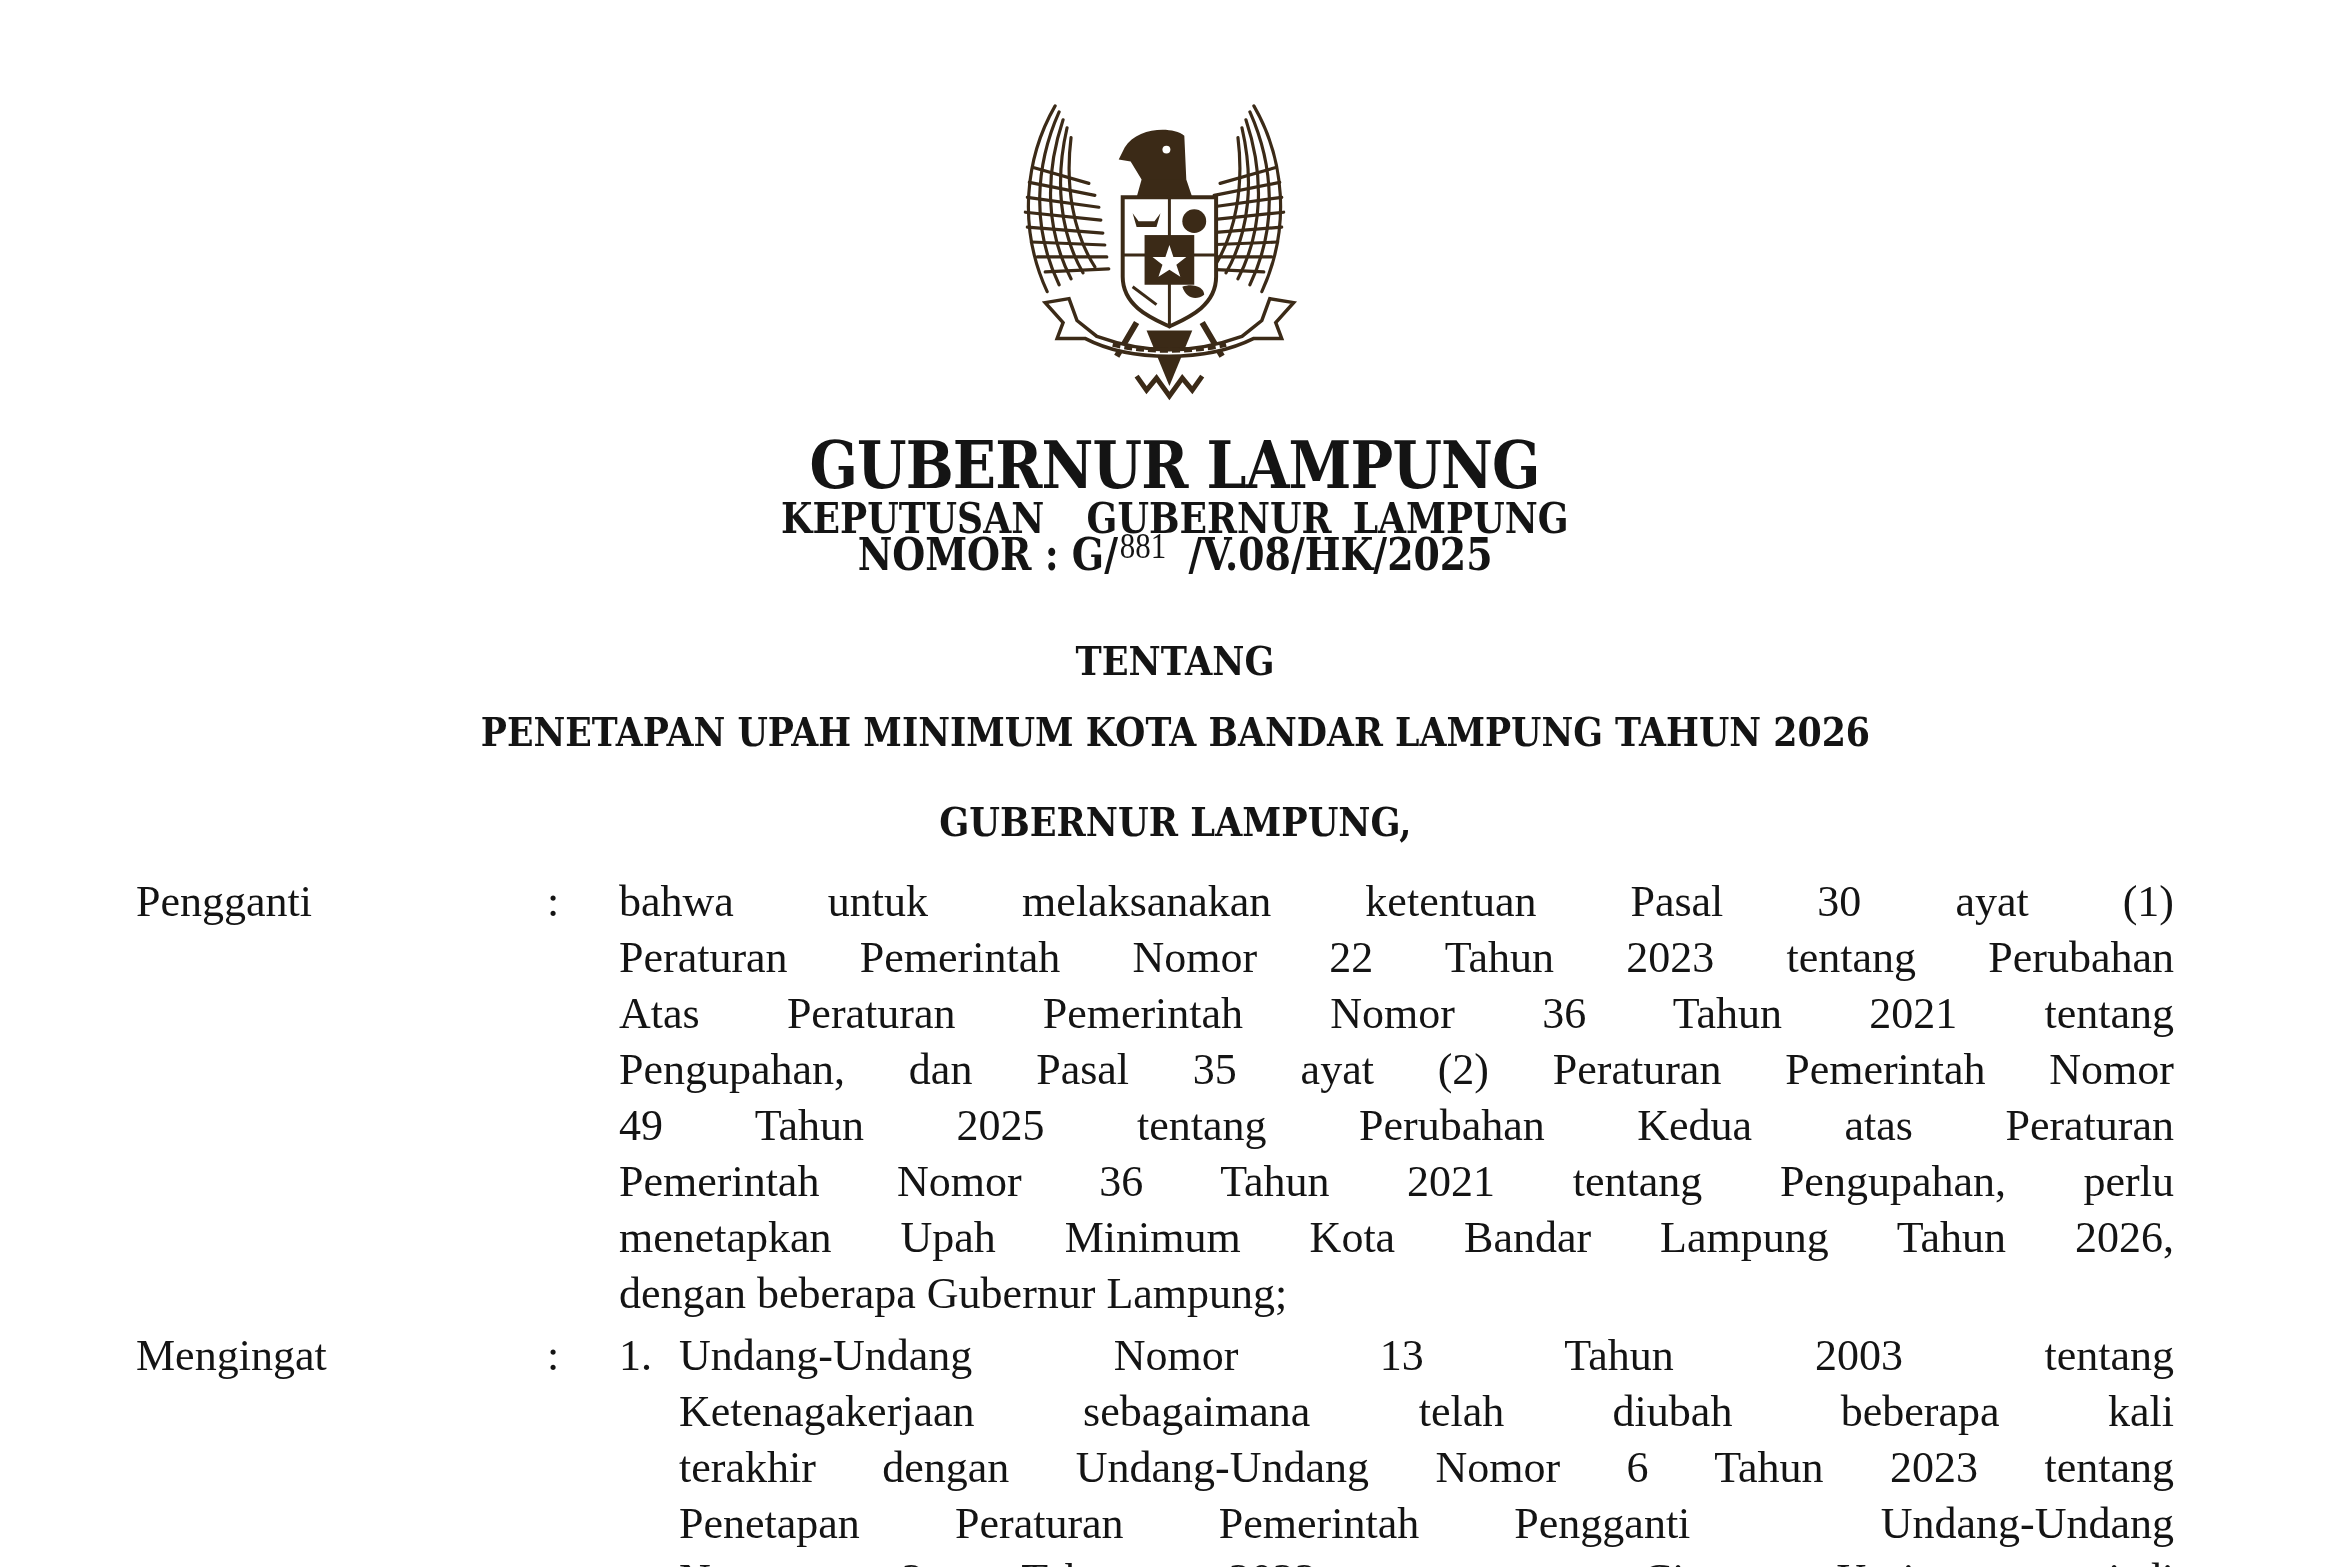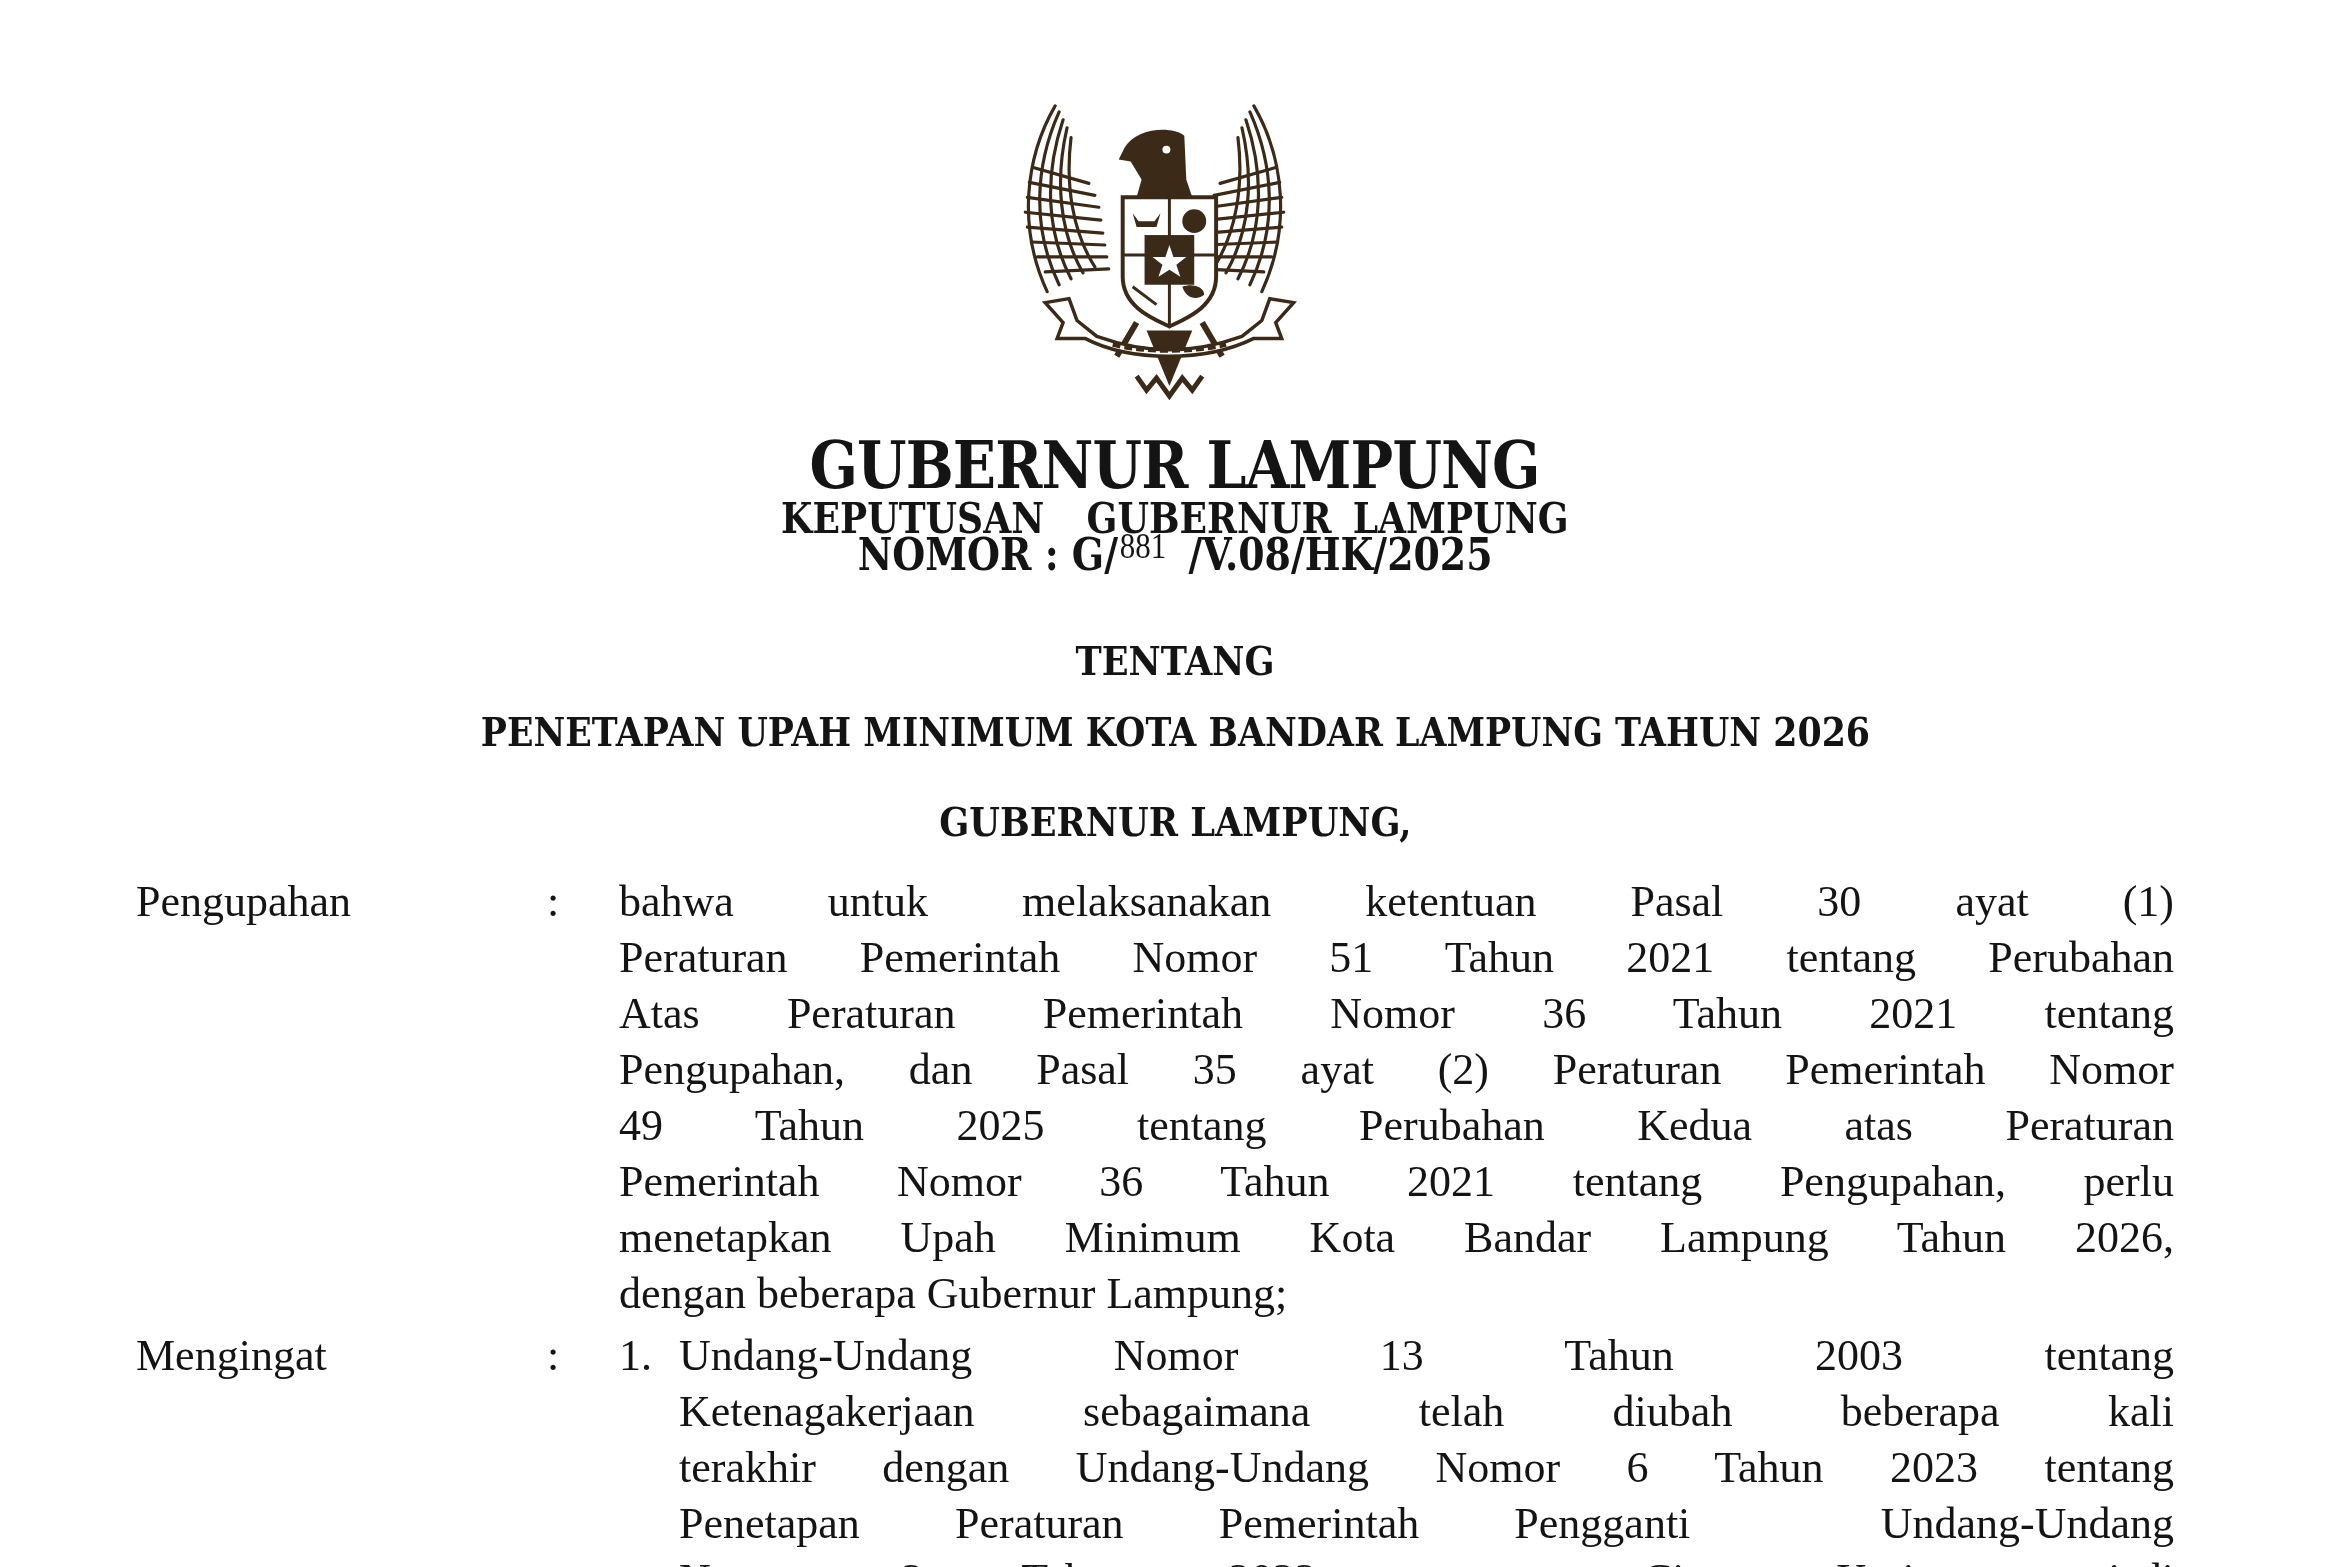--- a/index.html
+++ b/index.html
@@ -163,25 +163,25 @@
     <span class="cond">TENTANG</span>
   </div>
   <div class="center-line subject">
     <span class="cond">PENETAPAN UPAH MINIMUM KOTA BANDAR LAMPUNG TAHUN 2026</span>
   </div>
   <div class="center-line issuer">
     <span class="cond">GUBERNUR LAMPUNG,</span>
   </div>
 
   <div class="section menimbang">
-    <div class="section-label">Pengupahan</div>
+    <div class="section-label">Pengganti</div>
     <div class="section-colon">:</div>
     <div class="section-body">
       <span class="justify-line">bahwa untuk melaksanakan ketentuan Pasal 30 ayat (1)</span>
-      <span class="justify-line">Peraturan Pemerintah Nomor 51 Tahun 2021 tentang Perubahan</span>
+      <span class="justify-line">Peraturan Pemerintah Nomor 22 Tahun 2023 tentang Perubahan</span>
       <span class="justify-line">Atas Peraturan Pemerintah Nomor 36 Tahun 2021 tentang</span>
       <span class="justify-line">Pengupahan, dan Pasal 35 ayat (2) Peraturan Pemerintah Nomor</span>
       <span class="justify-line">49 Tahun 2025 tentang Perubahan Kedua atas Peraturan</span>
       <span class="justify-line">Pemerintah Nomor 36 Tahun 2021 tentang Pengupahan, perlu</span>
       <span class="justify-line">menetapkan Upah Minimum Kota Bandar Lampung Tahun 2026,</span>
       <span class="justify-line last">dengan beberapa Gubernur Lampung;</span>
     </div>
   </div>
 
   <div class="section mengingat">

